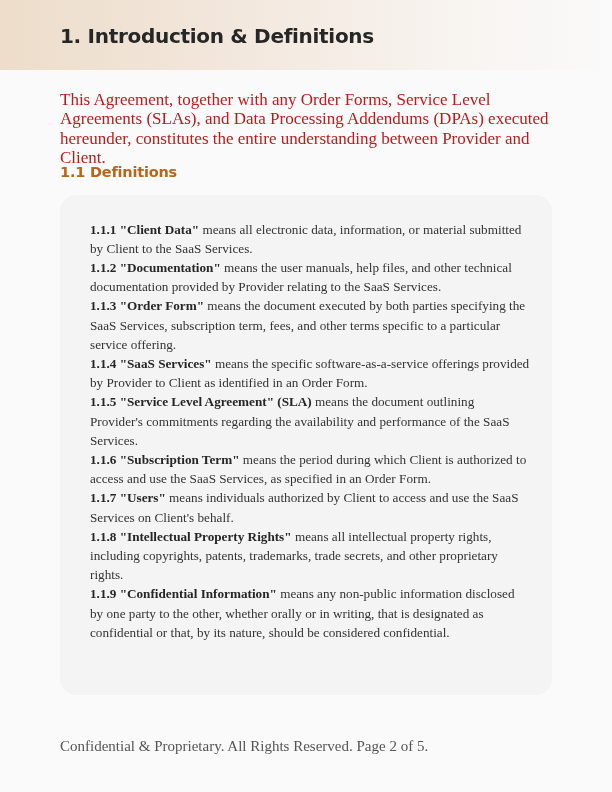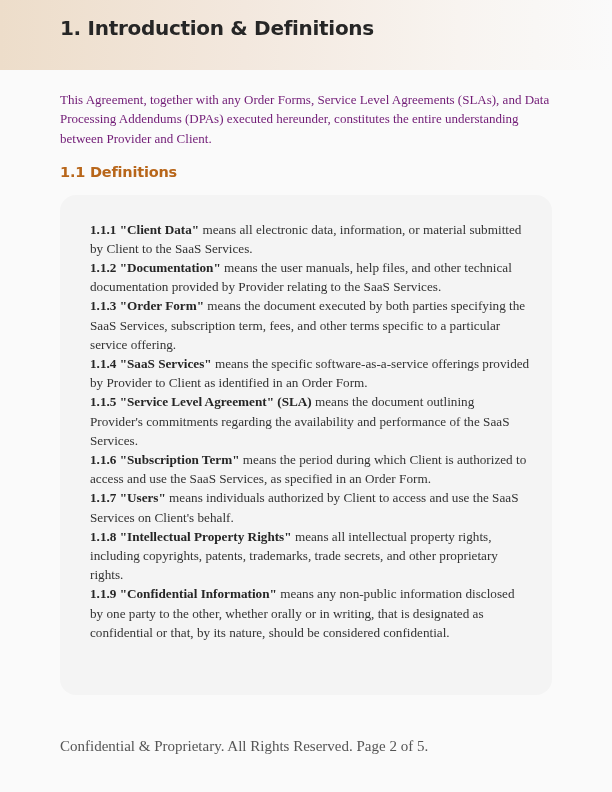--- a/index.html
+++ b/index.html
@@ -12,36 +12,36 @@
       overflow: hidden;
     }
     .header-band {
       position: absolute;
       left: 0; top: 0;
       width: 612px; height: 70px;
       background: linear-gradient(90deg, #edddca 0%, #f3e8de 40%, #f8f4f0 75%, #fafafa 100%);
     }
     .page-title {
       position: absolute;
-      left: 60px; top: 16px;
+      left: 60px; top: 24px;
       font-family: "DejaVu Sans", sans-serif;
       font-weight: bold;
       font-size: 20px;
       letter-spacing: -0.3px;
       color: #262626;
       white-space: nowrap;
     }
     .intro {
       position: absolute;
       left: 60px; top: 90px;
       width: 495px;
       font-family: "Liberation Serif", serif;
-      font-size: 13px;
+      font-size: 17px;
       line-height: 19.3px;
-      color: #701a75;
+      color: #b91c1c;
     }
     .subheading {
       position: absolute;
       left: 60px; top: 164px;
       font-family: "DejaVu Sans", sans-serif;
       font-weight: bold;
       font-size: 14.5px;
       color: #b8661a;
       letter-spacing: -0.2px;
       text-align: center;

